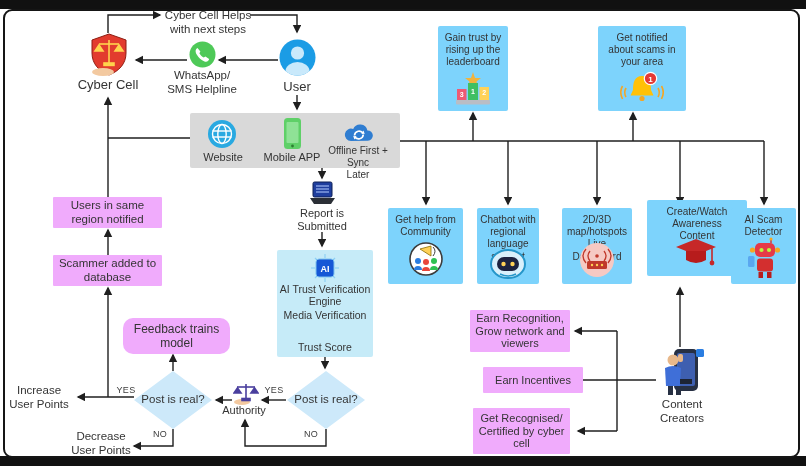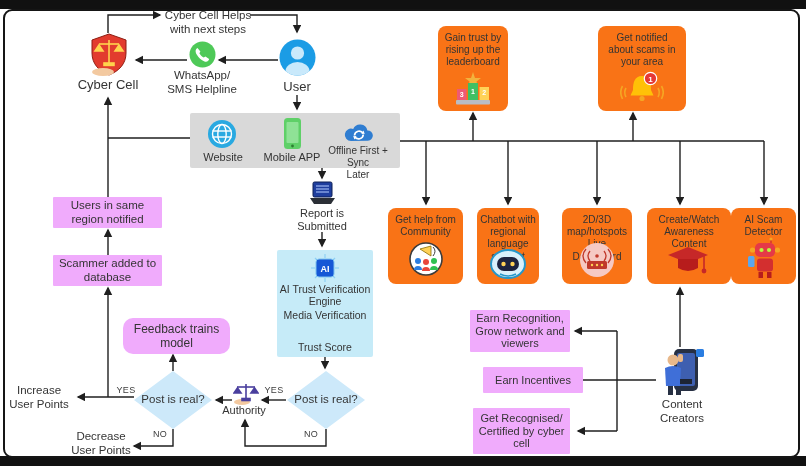--- a/index.html
+++ b/index.html
@@ -2,21 +2,21 @@
 <html><head>
 <meta charset="utf-8">
 <style>
   html,body{margin:0;padding:0;background:#000;}
   .canvas{position:relative;width:806px;height:466px;background:#ffffff;overflow:hidden;
           font-family:"Liberation Sans",sans-serif;color:#343434;}
   .bar{position:absolute;left:0;width:806px;background:#111;}
   .frame{position:absolute;left:3px;top:9px;width:793px;height:445px;border:2px solid #151515;border-radius:9px;}
   .n{position:absolute;white-space:pre-line;text-align:center;line-height:1.18;font-size:11.5px;}
   .bbox{background:#f0abfc;display:flex;align-items:center;justify-content:center;border-radius:1px;}
-  .pcard{background:#f97316;border-radius:8px;}
+  .pcard{background:#7dd3fc;border-radius:2px;}
   .pcard .ctext{position:absolute;left:0;top:6px;width:100%;white-space:pre-line;text-align:center;line-height:1.22;font-size:10px;}
   .pcard .cicon{position:absolute;left:50%;bottom:5px;transform:translateX(-50%);}
   .diamond{background:#cde9fa;clip-path:polygon(50% 0,100% 50%,50% 100%,0 50%);
            display:flex;align-items:center;justify-content:center;}
   .tag{font-size:9px;color:#3c3c3c;letter-spacing:.3px;}
   .wires{position:absolute;left:0;top:0;pointer-events:none;}
   .gray{background:#d9d9d9;border-radius:2px;}
 </style>
 </head>
 <body>
@@ -235,21 +235,21 @@
       </g>
       <circle cx="19" cy="15" r="1.8" fill="#c0392b"></circle>
       <rect x="9" y="20" width="20" height="8" rx="1.5" fill="#c0392b"></rect>
       <g fill="#ffd257">
           <circle cx="14" cy="24" r="1.2"></circle>
           <circle cx="19" cy="24" r="1.2"></circle>
           <circle cx="24" cy="24" r="1.2"></circle>
         </g>
     </svg>
   </div>
-  <div class="pcard" style="position:absolute;left:647px;top:208px;width:84px;height:76px;">
+  <div class="pcard" style="position:absolute;left:647px;top:200px;width:84px;height:76px;padding-left:16px;">
     <div class="ctext">Create/Watch
 Awareness
 Content</div>
     <svg class="cicon" width="46" height="34">
       <polygon points="22,2 42,10 22,18 2,10" fill="#c62828"></polygon>
       <path d="M12,14 V23 q10,6 20,0 V14 z" fill="#b71c1c"></path>
       <line x1="38" y1="11" x2="38" y2="24" stroke="#c62828" stroke-width="1.6"></line>
       <circle cx="38" cy="26" r="2.4" fill="#c62828"></circle>
     </svg>
   </div>

